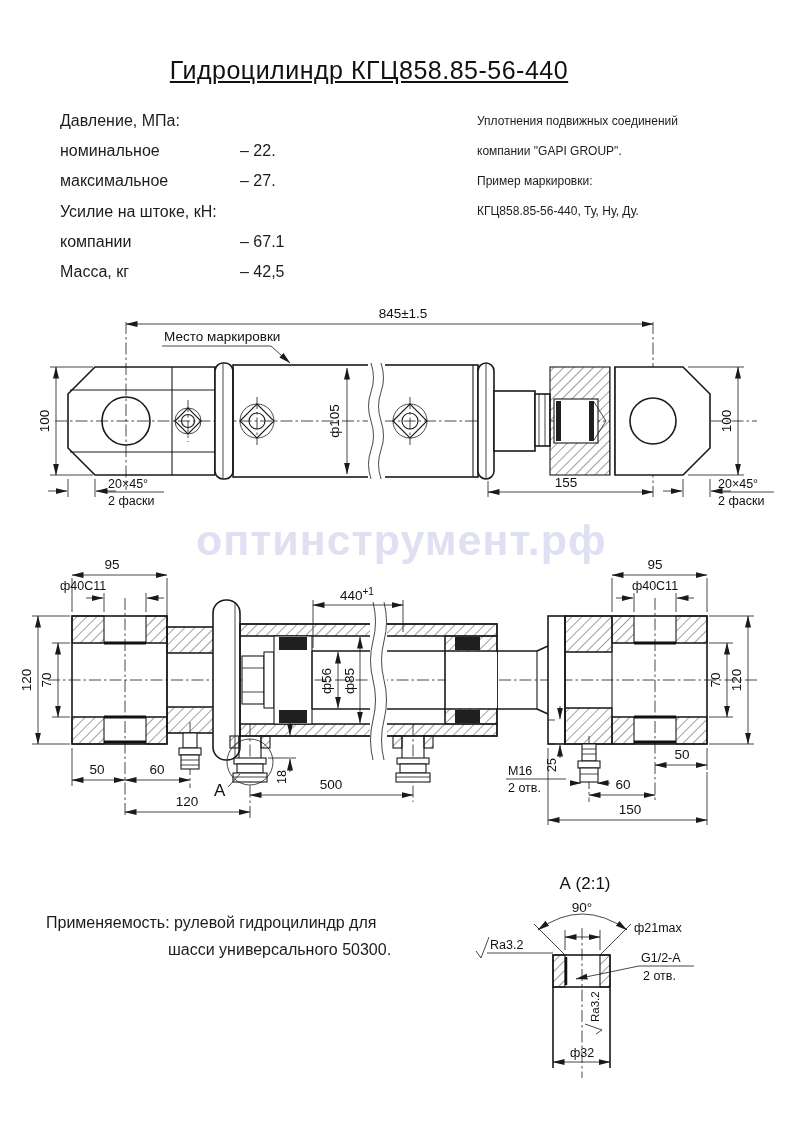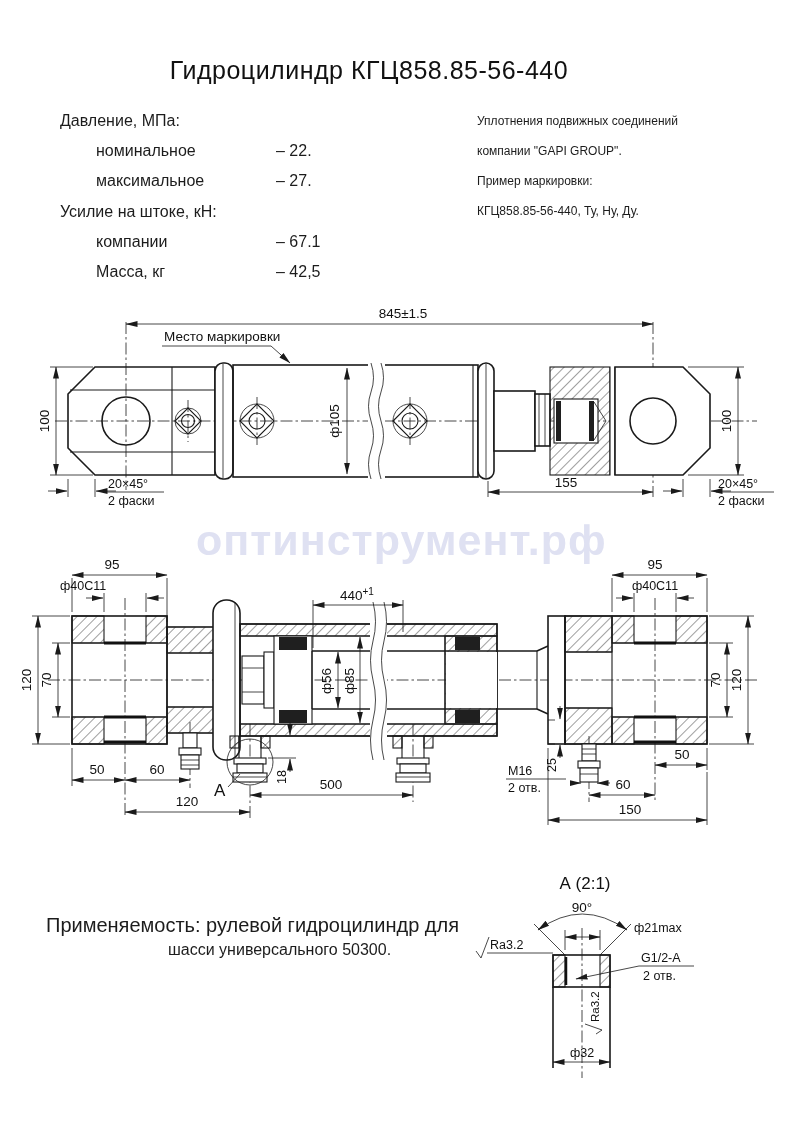--- a/index.html
+++ b/index.html
@@ -1,25 +1,25 @@
 <!DOCTYPE html>
 <html><head>
 <meta charset="utf-8">
 <style>
   html,body{margin:0;padding:0;background:#888;}
   #page{position:relative;width:793px;height:1123px;background:#ffffff;overflow:hidden;
         font-family:"Liberation Sans",sans-serif;color:#1c1c1c;}
   .abs{position:absolute;}
   #title{left:0;right:0;top:56px;text-align:center;padding-right:55px;font-size:25px;
-         letter-spacing:0.5px;color:#111;}
+         letter-spacing:0.5px;color:#111;text-decoration:underline;}
   #specs{left:60px;top:106px;width:360px;font-size:16px;line-height:30.2px;}
   .srow{display:flex;}
-  .srow .lab{width:180px;margin-left:36px;}
+  .srow .lab{width:180px;}
   #notes{left:477px;top:106px;width:300px;font-size:12px;line-height:30px;}
-  #appl1{left:46px;top:914px;font-size:20px;}
+  #appl1{left:46px;top:914px;font-size:16px;}
   #appl2{left:168px;top:941px;font-size:16px;}
   #watermark{left:196px;top:500px;font-size:43px;font-weight:bold;color:#dfe1f2;
              letter-spacing:1px;z-index:0;margin-top:16px;}
   svg{position:absolute;left:0;top:0;z-index:1;}
   .ln{stroke:#1a1a1a;stroke-width:1.6;fill:none;}
   .md{stroke:#1a1a1a;stroke-width:1.1;fill:none;}
   .tn{stroke:#1a1a1a;stroke-width:0.8;fill:none;}
   .bd{stroke:#111;stroke-width:3;fill:none;}
   .cl{stroke:#1a1a1a;stroke-width:0.8;fill:none;stroke-dasharray:12 3 2.5 3;}
   .wt{fill:#ffffff;stroke:none;}

